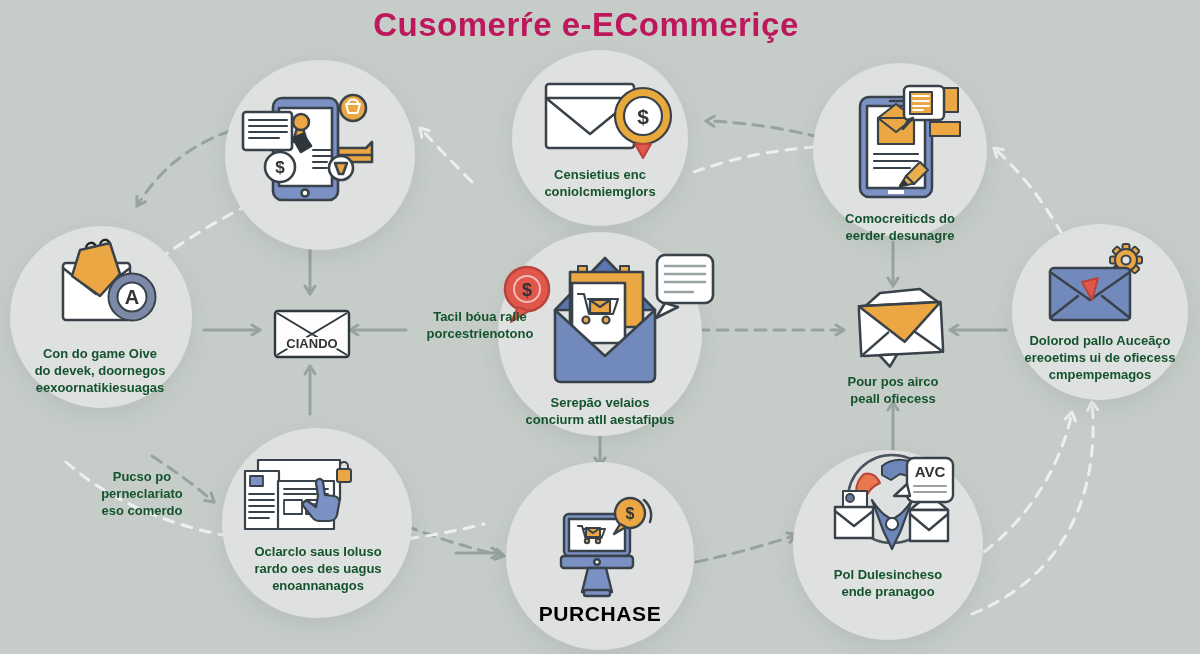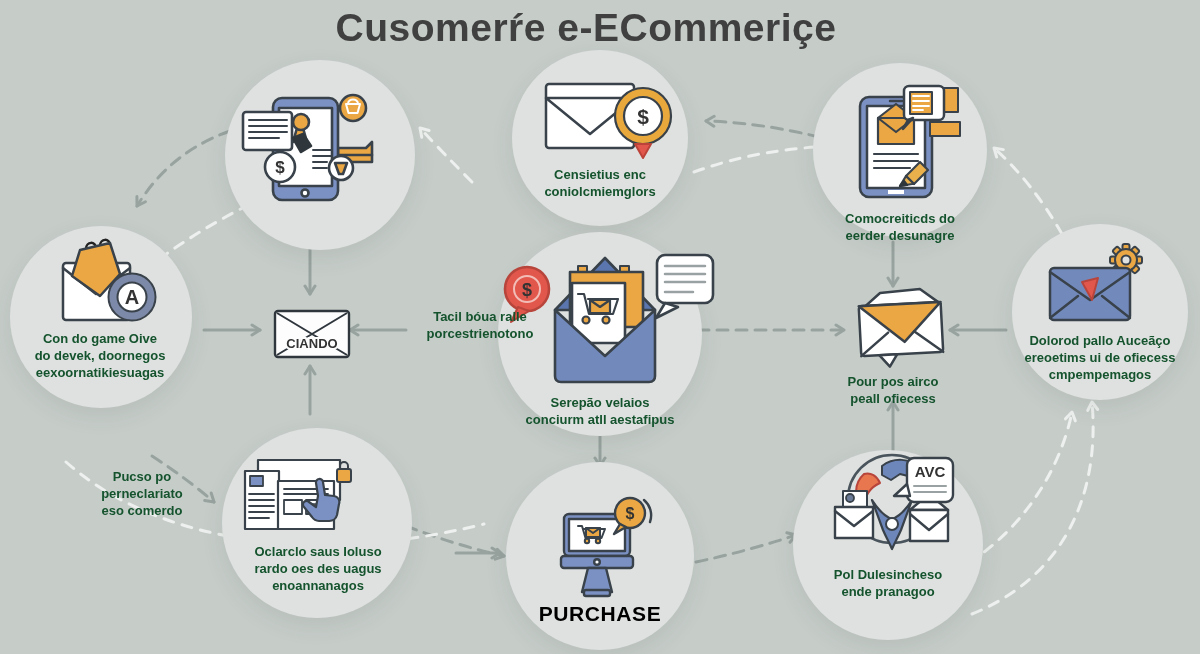--- a/index.html
+++ b/index.html
@@ -1,19 +1,19 @@
 <!DOCTYPE html>
 <html><head>
 <meta charset="utf-8">
 <style>
   html,body{margin:0;padding:0;}
   body{width:1200px;height:654px;font-family:"Liberation Sans",sans-serif;}
   .canvas{position:relative;width:1200px;height:654px;background:#c6cdc9;overflow:hidden;}
   .title{position:absolute;left:586px;top:6px;transform:translateX(-50%);
-         font-size:39px;font-weight:bold;color:#404040;letter-spacing:.5px;white-space:nowrap;}
+         font-size:33px;font-weight:bold;color:#be185d;letter-spacing:.5px;white-space:nowrap;}
   .node{position:absolute;border-radius:50%;background:#dee1df;box-shadow:0 8px 22px rgba(55,65,60,.10);}
   #n-tl{left:225px;top:60px;width:190px;height:190px}
   #n-tc{left:512px;top:50px;width:176px;height:176px}
   #n-tr{left:813px;top:63px;width:174px;height:174px}
   #n-l {left:10px;top:226px;width:182px;height:182px}
   #n-c {left:498px;top:232px;width:204px;height:204px}
   #n-fr{left:1012px;top:224px;width:176px;height:176px}
   #n-bl{left:222px;top:428px;width:190px;height:190px}
   #n-bc{left:506px;top:462px;width:188px;height:188px}
   #n-br{left:793px;top:450px;width:190px;height:190px}
@@ -316,21 +316,21 @@
   </svg>
 
   <div class="lbl" style="left:600px;top:166px">
     <span>Censietius enc</span>
     <span>coniolcmiemglors</span>
   </div>
   <div class="lbl" style="left:900px;top:210px">
     <span>Comocreiticds do</span>
     <span>eerder desunagre</span>
   </div>
-  <div class="lbl" style="left:100px;top:330px">
+  <div class="lbl" style="left:100px;top:345px">
     <span>Con do game Oive</span>
     <span>do devek, doornegos</span>
     <span>eexoornatikiesuagas</span>
   </div>
   <div class="lbl" style="left:600px;top:394px">
     <span>Serepão velaios</span>
     <span>conciurm atll aestafipus</span>
   </div>
   <div class="lbl" style="left:893px;top:373px">
     <span>Pour pos airco</span>

